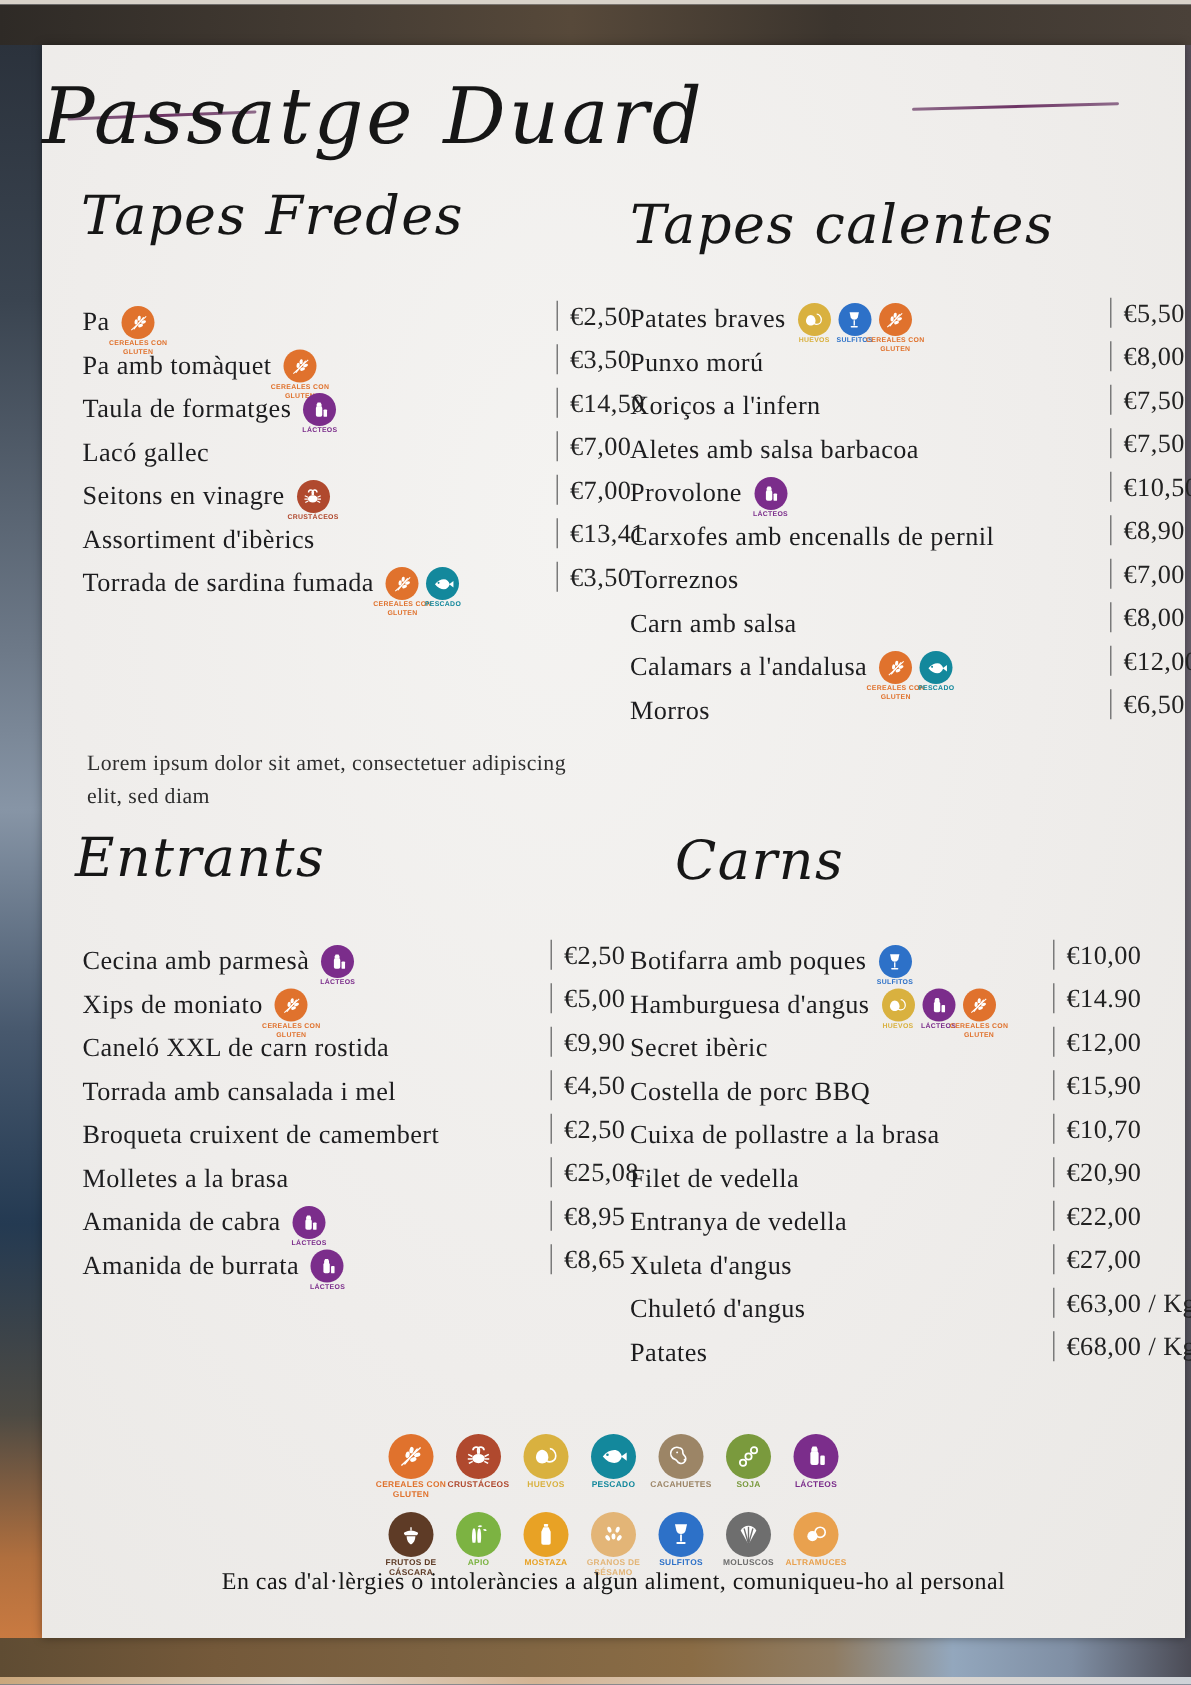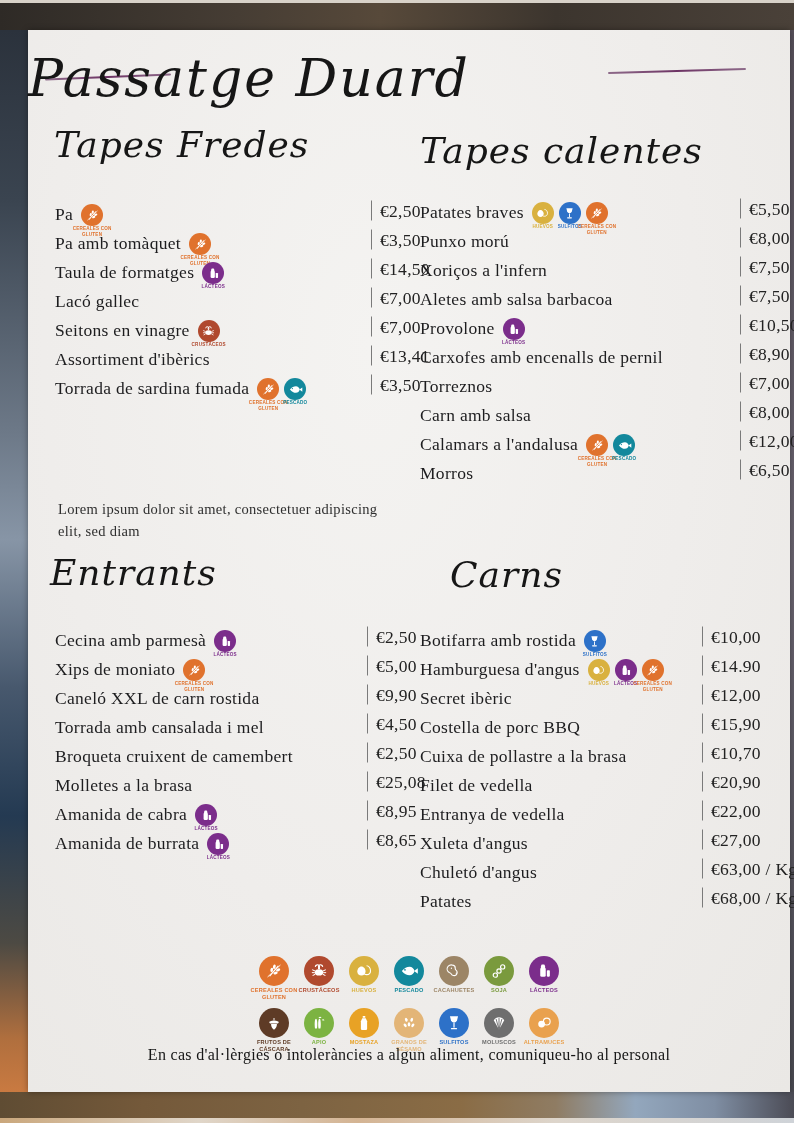--- a/index.html
+++ b/index.html
@@ -439,21 +439,21 @@
             <i class="albl" style="color: rgb(123, 45, 139);">LÁCTEOS</i>
           </span>
         </span>
         <span class="pr">€8,65</span>
       </div>
     </div>
 
   <h2 class="script sec-title" id="t-carns">Carns</h2>
   <div class="rows" id="rows-3">
       <div class="row">
-        <span class="nm">Botifarra amb rostida</span>
+        <span class="nm">Botifarra amb poques</span>
         <span class="ics">
           <span class="allergen">
             <span class="circ" style="background: rgb(45, 113, 200);">
               <svg viewBox="0 0 24 24">
                 <use href="#i-sulfitos"></use>
               </svg>
             </span>
             <i class="albl" style="color: rgb(45, 113, 200);">SULFITOS</i>
           </span>
         </span>

